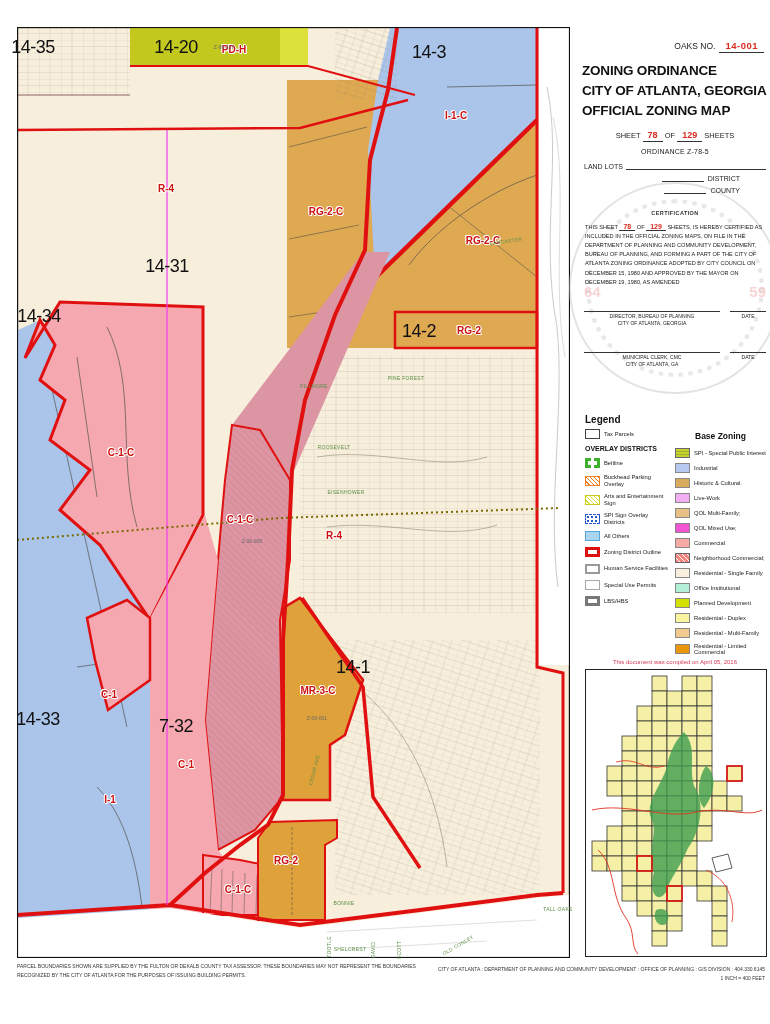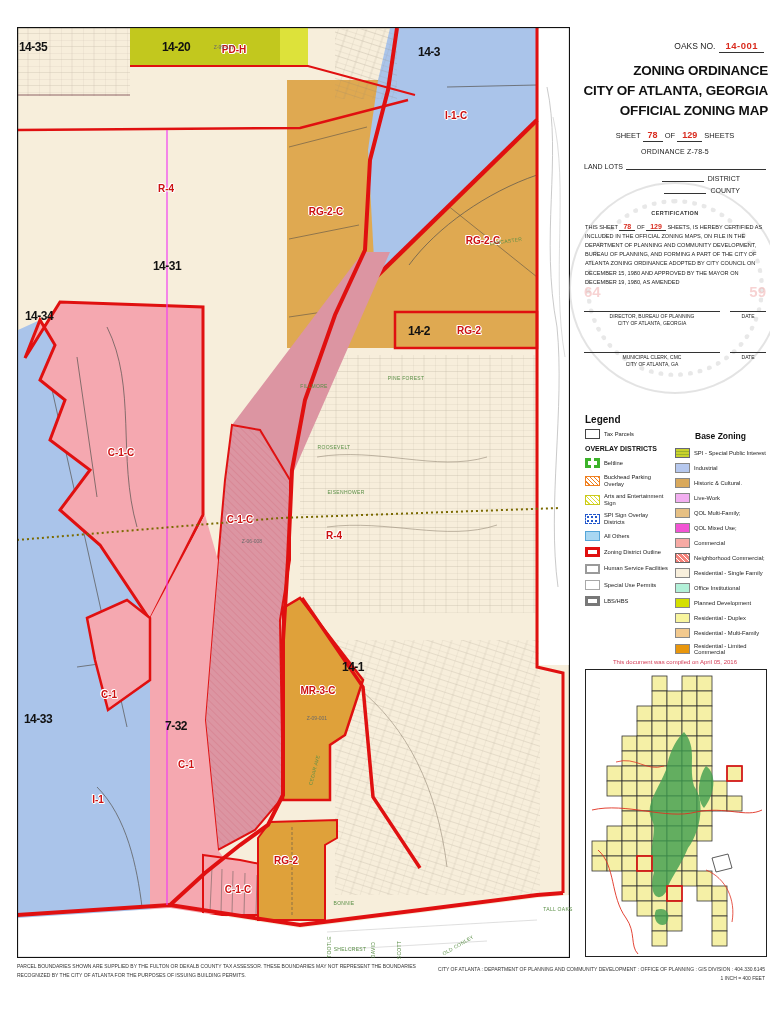--- a/index.html
+++ b/index.html
@@ -3,32 +3,32 @@
 <meta charset="utf-8">
 <style>
   html,body{margin:0;padding:0;background:#ffffff;}
   .page{position:relative;width:770px;height:1024px;background:#ffffff;overflow:hidden;
         font-family:"Liberation Sans", sans-serif;}
   
   .map-frame{position:absolute;left:17px;top:27px;width:553px;height:931px;}
   .map-frame svg{display:block}
   
   .map-label{position:absolute;transform:translate(-50%,-50%);white-space:nowrap;pointer-events:none;}
-  .lbl-district{font-size:12px;font-weight:bold;color:#111;letter-spacing:-0.5px;}
+  .lbl-district{font-size:18px;font-weight:normal;color:#111;letter-spacing:-0.5px;}
   .lbl-zone{font-size:10px;font-weight:bold;color:#cc1111;
             text-shadow:-1px 0 #fff,1px 0 #fff,0 -1px #fff,0 1px #fff,1px 1px #fff,-1px -1px #fff;}
   .lbl-case{font-size:5px;color:#6a6a6a;}
   .lbl-street{font-size:5px;color:#5a8f46;letter-spacing:.3px;}
   
   .panel{position:absolute;left:582px;top:40px;width:186px;}
   .sheetno-row{display:flex;justify-content:flex-end;align-items:baseline;gap:4px;padding-right:4px;
                font-size:8.5px;color:#222;}
   .sheetno-val{font-size:9.5px;font-weight:bold;color:#d92b1e;border-bottom:1px solid #333;
                padding:0 6px 1px 6px;letter-spacing:.5px;}
-  .titles{margin-top:8px;text-align:right;font-weight:bold;font-size:13.5px;line-height:20px;color:#111;letter-spacing:-0.2px;}
+  .titles{margin-top:8px;text-align:left;font-weight:bold;font-size:13.5px;line-height:20px;color:#111;letter-spacing:-0.2px;}
   .sheetline{margin-top:9px;text-align:center;font-size:7.5px;color:#222;}
   .redval{color:#d92b1e;font-weight:bold;font-size:9px;border-bottom:1px solid #333;padding:0 5px 1px;}
   .ordline{margin-top:8px;text-align:center;font-size:7px;color:#222;letter-spacing:.2px;}
   .landlots{margin-top:6px;font-size:7px;color:#222;display:flex;align-items:flex-end;gap:3px;padding:0 2px;}
   .ll-line{flex:1;border-bottom:1px solid #333;height:8px;}
   .dcrow{display:flex;justify-content:flex-end;align-items:flex-end;gap:4px;font-size:7px;color:#222;
          margin-top:3px;padding-right:28px;}
   .dc-line{width:42px;border-bottom:1px solid #333;height:8px;}
   .cert-head{margin-top:16px;text-align:center;font-size:5.5px;font-weight:bold;color:#333;letter-spacing:.4px;}
   .cert-par{margin-top:5px;font-size:5.6px;line-height:1.62;color:#222;text-align:left;padding:0 3px;}
@@ -184,21 +184,21 @@
       <span class="map-label lbl-zone" style="left: 166px; top: 188px;">R-4</span>
       <span class="map-label lbl-zone" style="left: 326px; top: 211px;">RG-2-C</span>
       <span class="map-label lbl-zone" style="left: 483px; top: 240px;">RG-2-C</span>
       <span class="map-label lbl-zone" style="left: 469px; top: 330px;">RG-2</span>
       <span class="map-label lbl-zone" style="left: 121px; top: 452px;">C-1-C</span>
       <span class="map-label lbl-zone" style="left: 240px; top: 519px;">C-1-C</span>
       <span class="map-label lbl-zone" style="left: 334px; top: 535px;">R-4</span>
       <span class="map-label lbl-zone" style="left: 318px; top: 690px;">MR-3-C</span>
       <span class="map-label lbl-zone" style="left: 109px; top: 694px;">C-1</span>
       <span class="map-label lbl-zone" style="left: 186px; top: 764px;">C-1</span>
-      <span class="map-label lbl-zone" style="left: 84px; top: 799px; padding-left: 28px;">I-1</span>
+      <span class="map-label lbl-zone" style="left: 96px; top: 799px; padding-left: 28px;">I-1</span>
       <span class="map-label lbl-zone" style="left: 286px; top: 860px;">RG-2</span>
       <span class="map-label lbl-zone" style="left: 238px; top: 889px;">C-1-C</span>
       <span class="map-label lbl-case" style="left: 224px; top: 47px;">Z-99-137</span>
       <span class="map-label lbl-case" style="left: 252px; top: 541px;">Z-06-008</span>
       <span class="map-label lbl-case" style="left: 317px; top: 718px;">Z-09-001</span>
       <span class="map-label lbl-street" style="left: 314px; top: 386px;">FILLMORE</span>
       <span class="map-label lbl-street" style="left: 334px; top: 447px;">ROOSEVELT</span>
       <span class="map-label lbl-street" style="left: 346px; top: 492px;">EISENHOWER</span>
       <span class="map-label lbl-street" style="left: 506px; top: 241px; transform: translate(-50%, -50%) rotate(-8deg);">LANCASTER</span>
       <span class="map-label lbl-street" style="left: 406px; top: 378px;">PINE FOREST</span>

